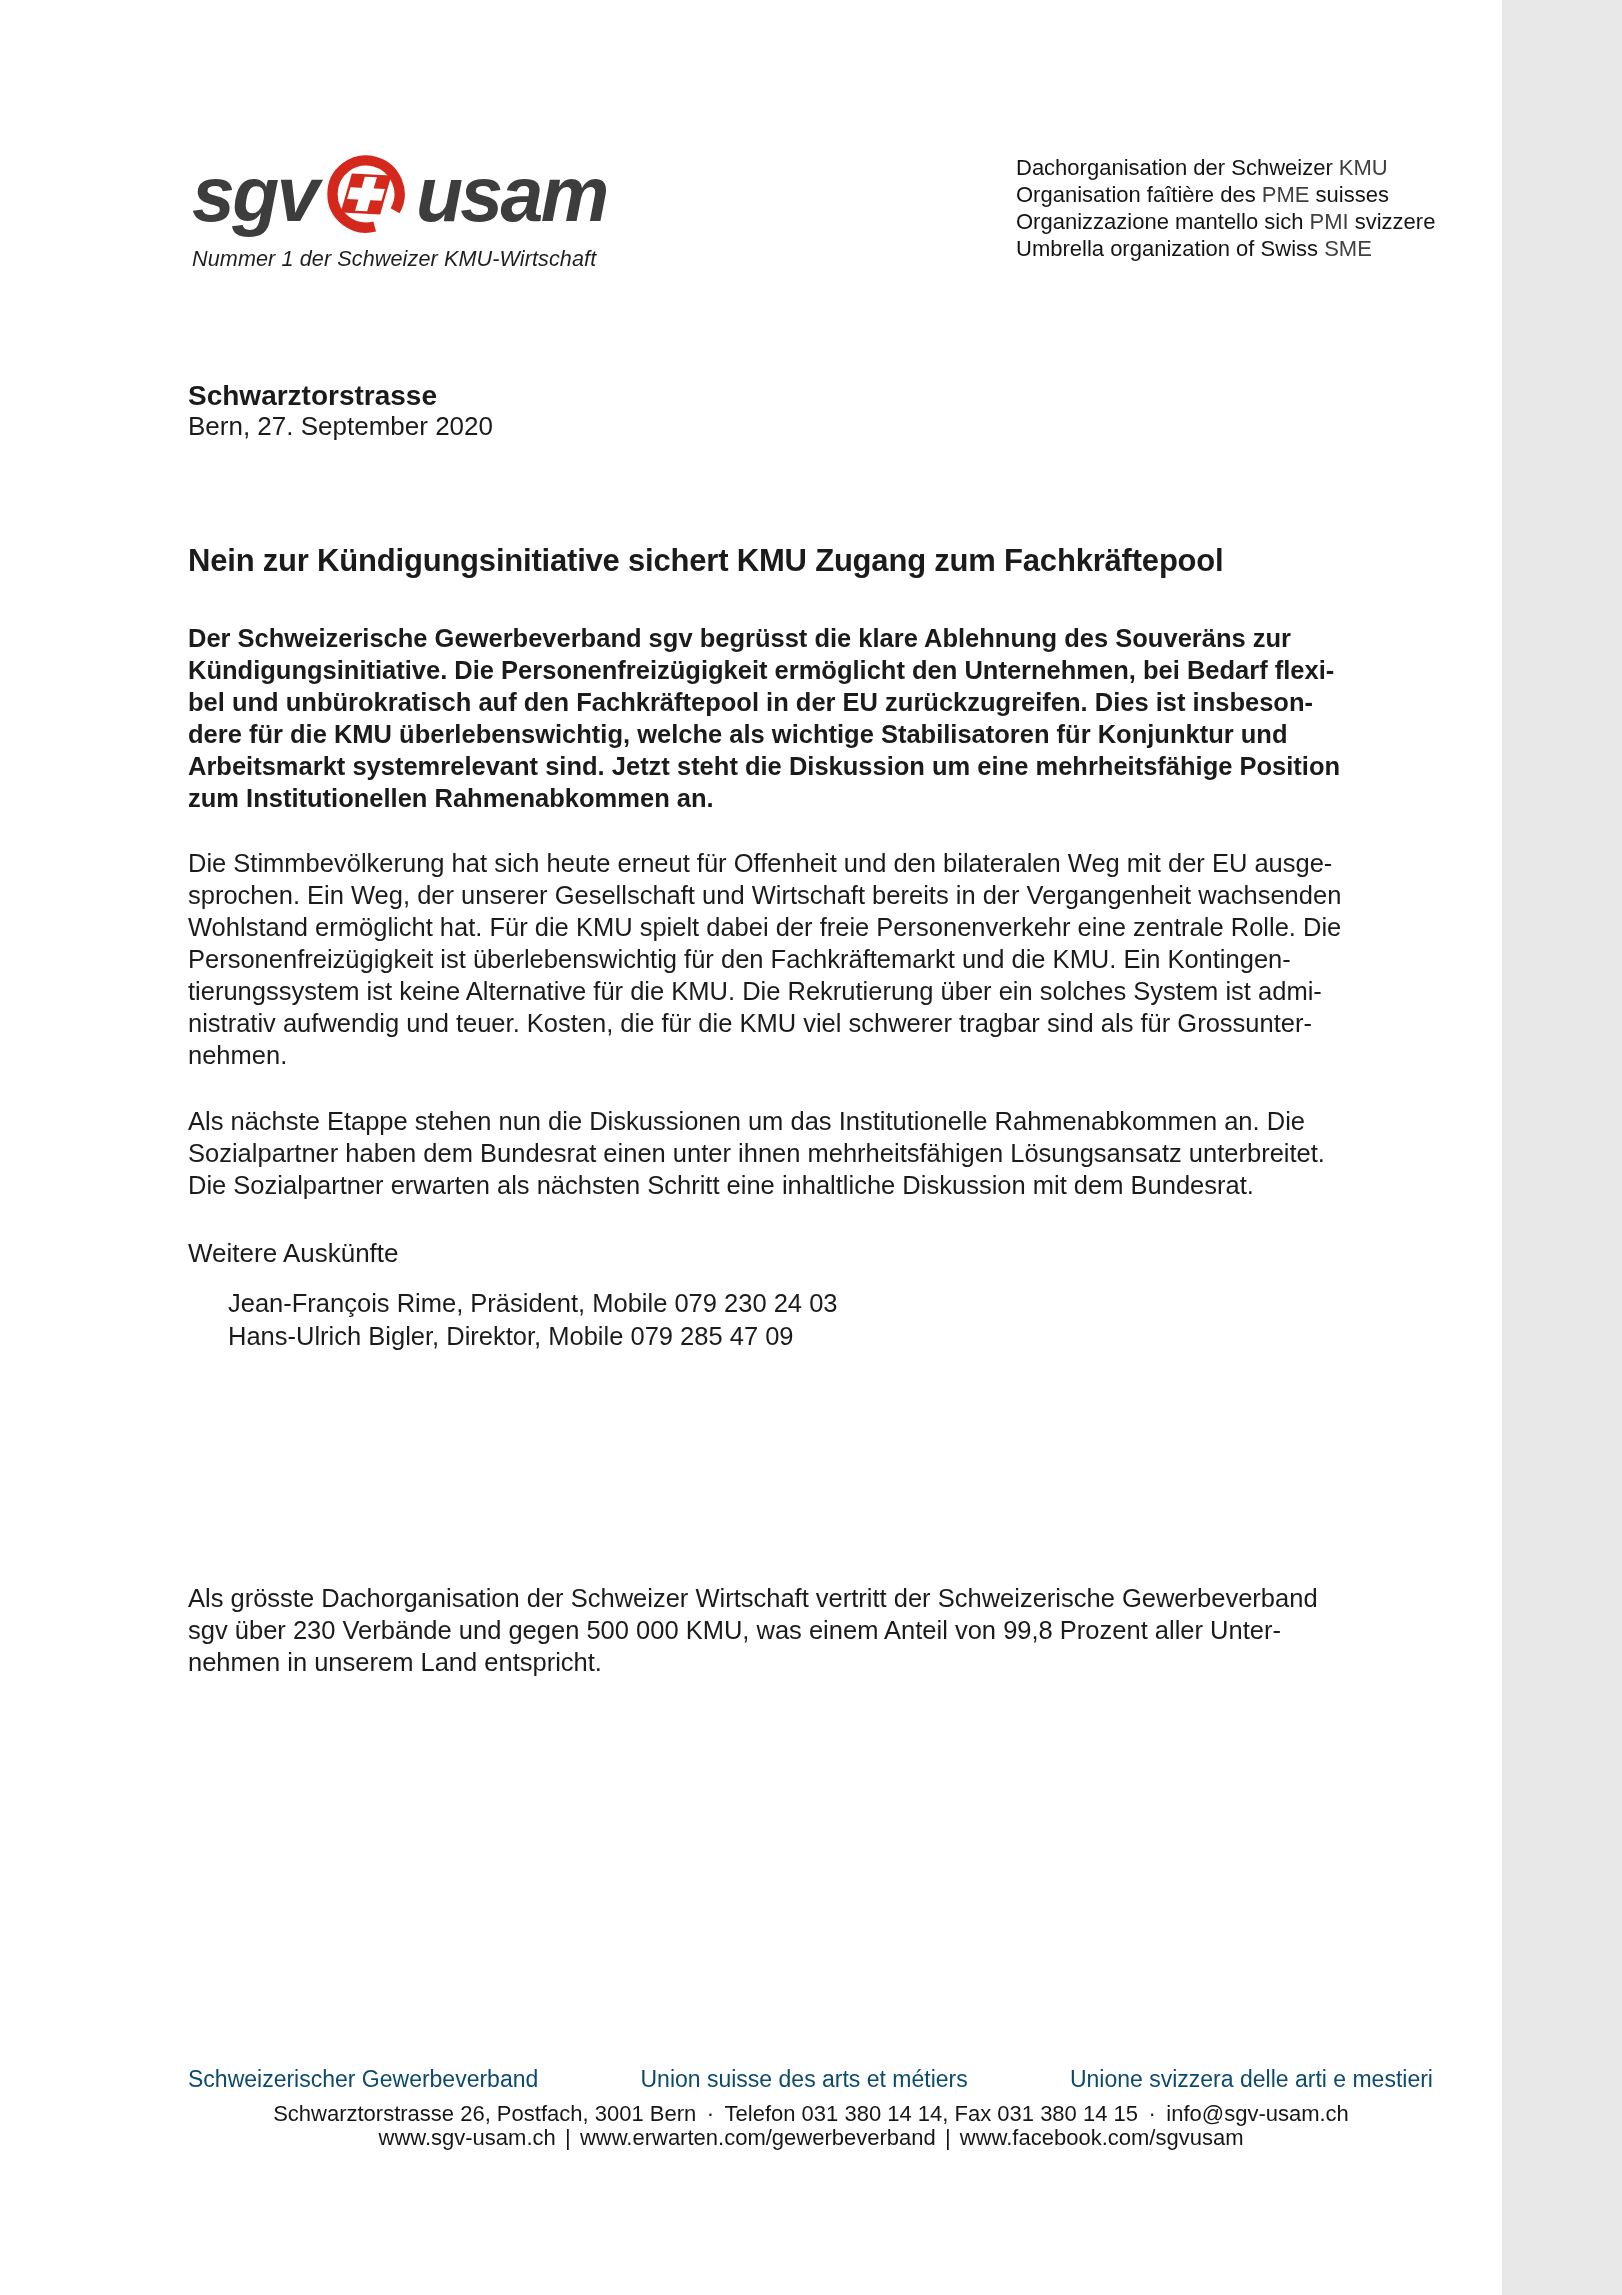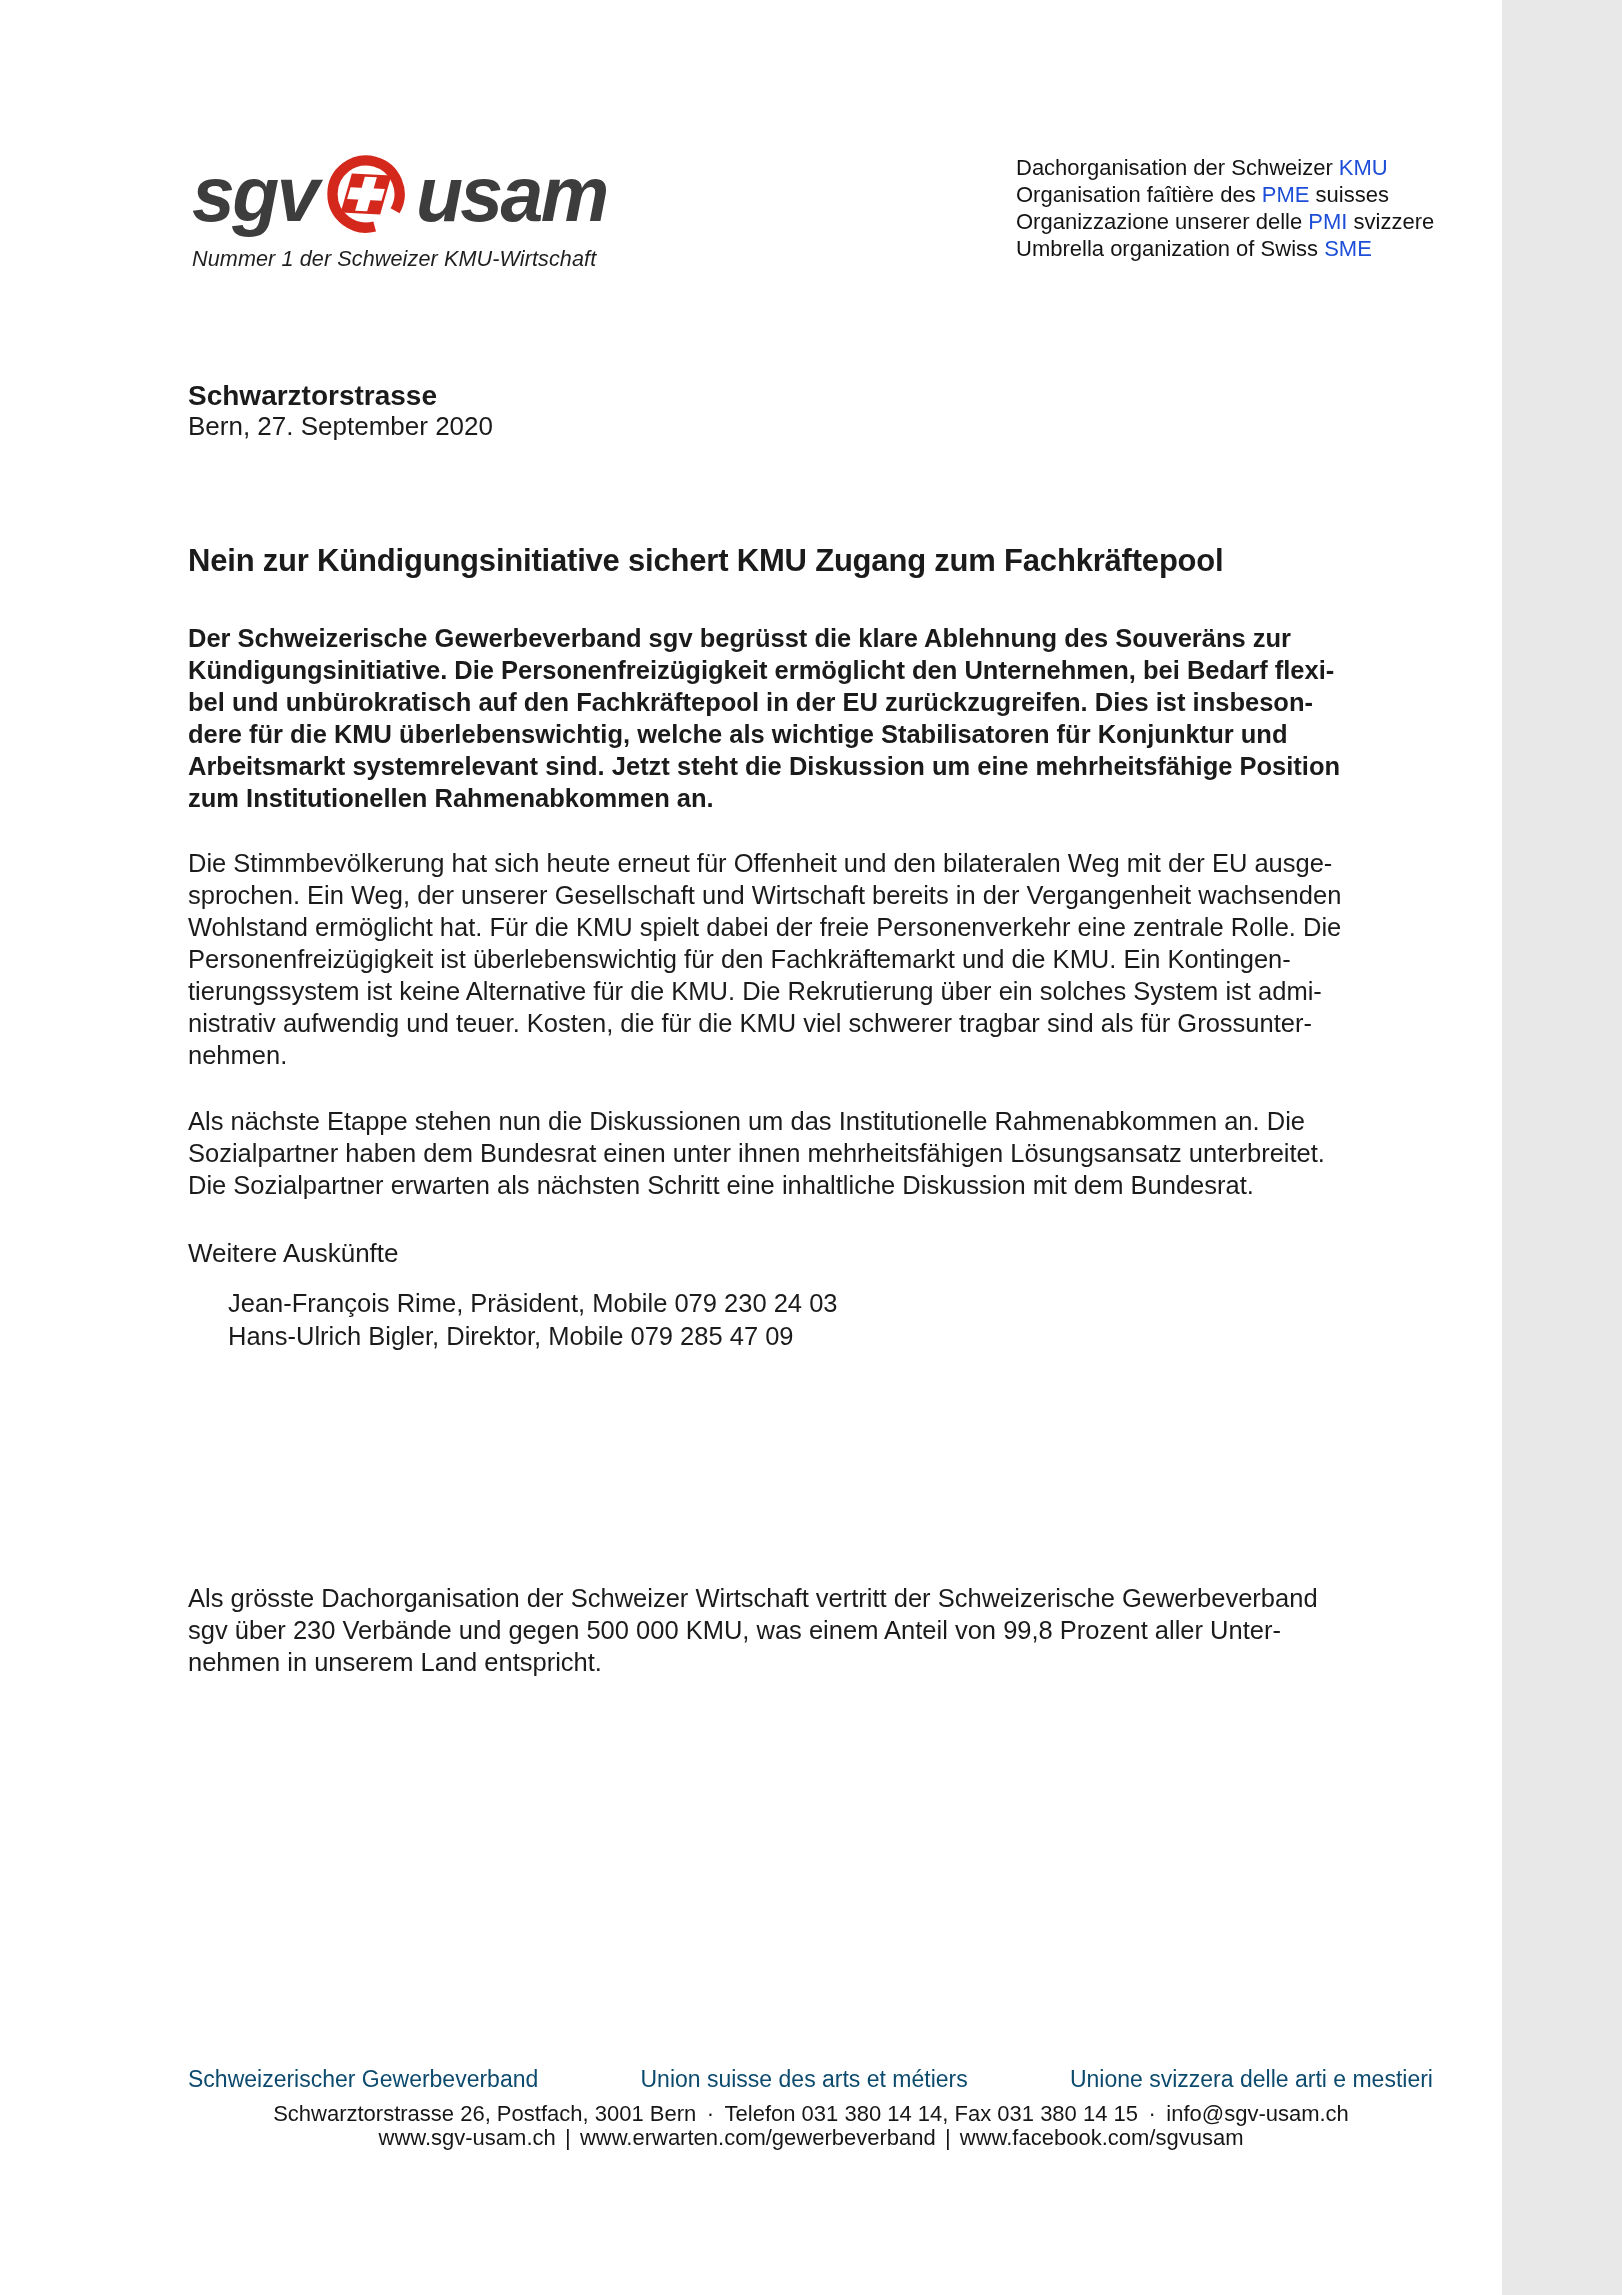--- a/index.html
+++ b/index.html
@@ -25,21 +25,21 @@
     margin-top:9.2px;
     font-style:italic;
     font-size:21.6px;
     color:#1f1f1f;
     letter-spacing:0.1px;
   }
   .org-block{
     position:absolute;left:1016px;top:154px;
     font-size:22px;line-height:27px;color:#141414;
   }
-  .accent{color:#1d4ed8;}
+  .accent{color:#404040;}
   
   .doc-meta{position:absolute;left:188px;top:380px;font-size:26px;line-height:31px;}
   .doc-type{font-weight:700;font-size:28px;}
   
   .headline{
     position:absolute;left:188px;top:543px;margin:0;
     font-size:31px;font-weight:700;letter-spacing:-0.2px;
     white-space:nowrap;
   }
   
@@ -90,21 +90,21 @@
         </g>
       </svg>
       <span>usam</span>
     </div>
     <div class="logo-tagline">Nummer 1 der Schweizer KMU-Wirtschaft</div>
   </div>
 
   <div class="org-block">
     <div><span>Dachorganisation der Schweizer </span><span class="accent">KMU</span><span></span></div>
     <div><span>Organisation faîtière des </span><span class="accent">PME</span><span> suisses</span></div>
-    <div><span>Organizzazione unserer delle </span><span class="accent">PMI</span><span> svizzere</span></div>
+    <div><span>Organizzazione mantello sich </span><span class="accent">PMI</span><span> svizzere</span></div>
     <div><span>Umbrella organization of Swiss </span><span class="accent">SME</span><span></span></div>
   </div>
 
   <div class="doc-meta">
     <div class="doc-type">Schwarztorstrasse</div>
     <div>Bern, 27. September 2020</div>
   </div>
 
   <h1 class="headline">Nein zur Kündigungsinitiative sichert KMU Zugang zum Fachkräftepool</h1>
 

